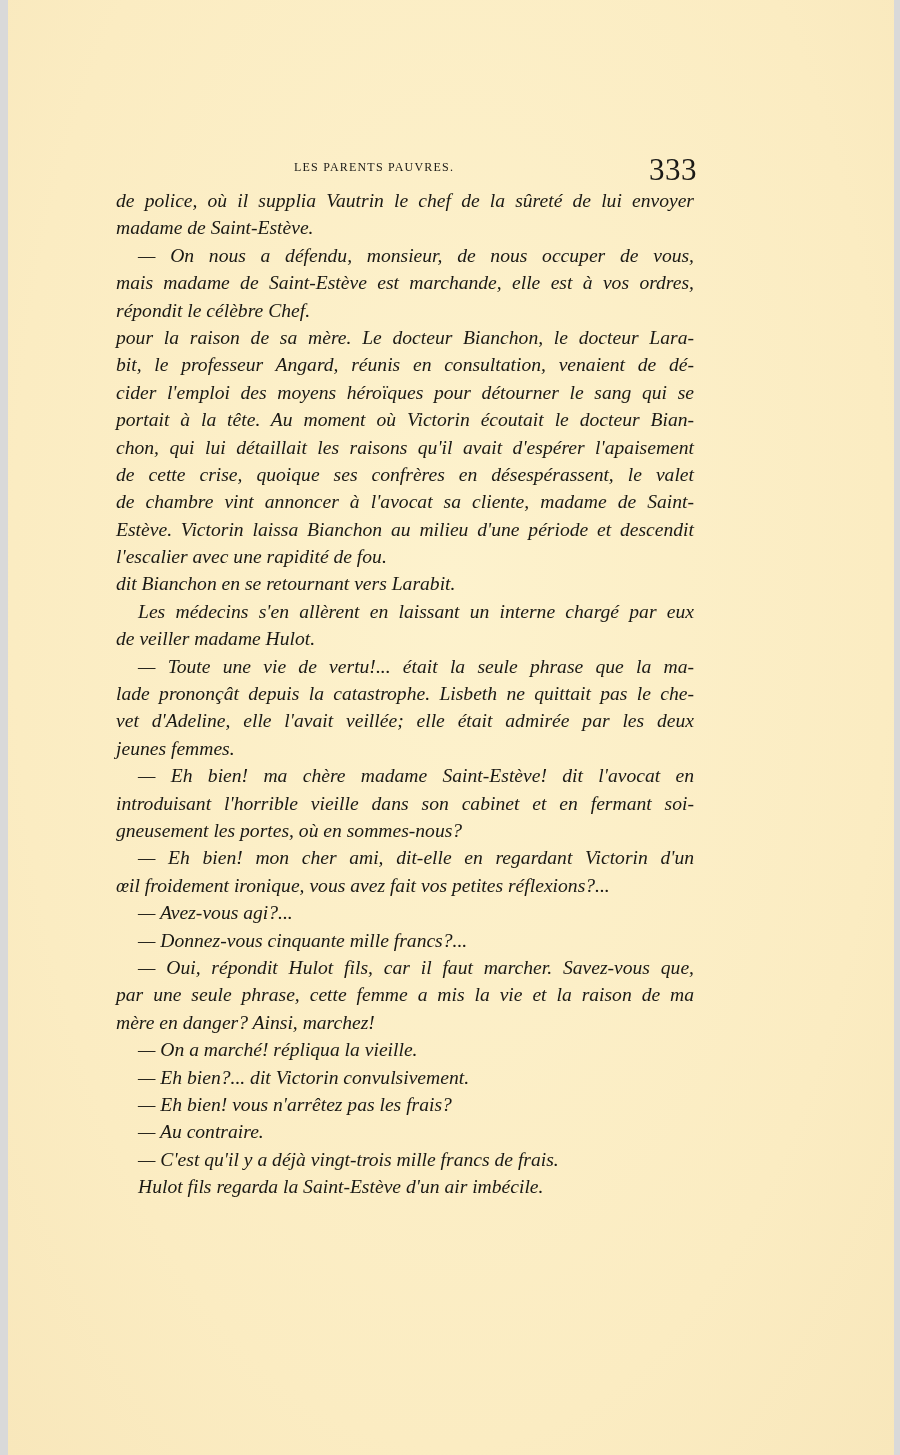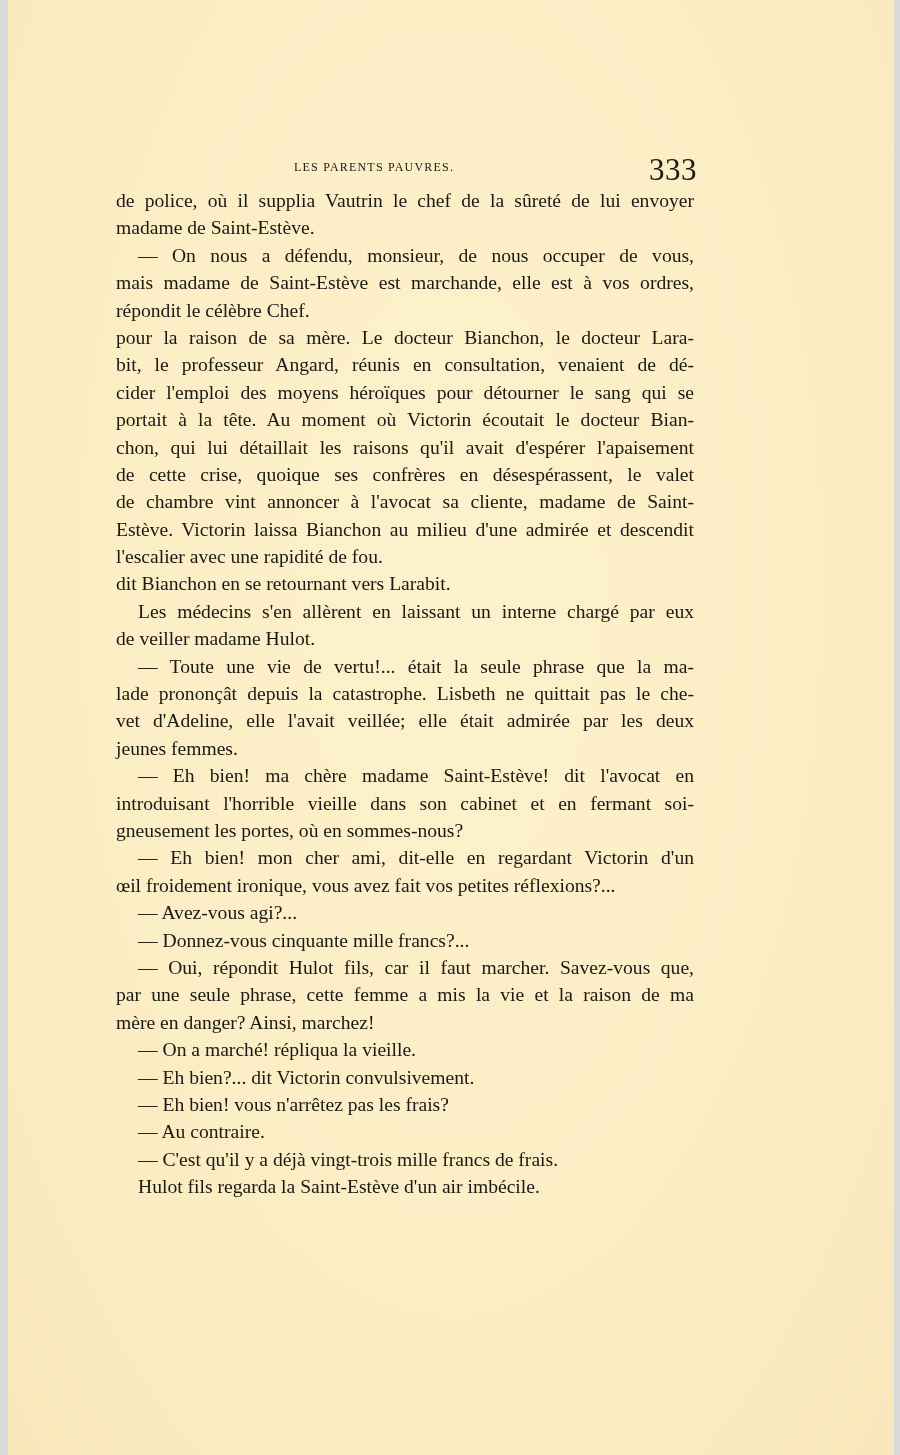--- a/index.html
+++ b/index.html
@@ -22,21 +22,21 @@
     font-size: 12px; letter-spacing: 1.2px; font-variant: small-caps;
     text-transform: uppercase;
   }
   .page-number {
     position: absolute; right: -1px; top: 0px;
     font-size: 31px; letter-spacing: 0.5px;
   }
   .text {
     position: absolute; top: 187px; left: 108px; width: 578px;
     font-family: "Liberation Serif", serif; font-size: 19.6px;
-    line-height: 27.4px; color: #1a1914;
+    line-height: 27.4px; color: #1a1914; font-style: italic;
   }
   .line {
     display: block; white-space: nowrap; height: 27.4px;
     text-align: justify; text-align-last: justify;
   }
   .line.last { text-align-last: left; }
   .line.indent { padding-left: 22px; }
 </style>
 </head>
 <body>
@@ -52,21 +52,21 @@
       <span class="line indent">— On nous a défendu, monsieur, de nous occuper de vous,</span>
       <span class="line">mais madame de Saint-Estève est marchande, elle est à vos ordres,</span>
       <span class="line last">répondit le célèbre Chef.</span>
       <span class="line">pour la raison de sa mère. Le docteur Bianchon, le docteur Lara-</span>
       <span class="line">bit, le professeur Angard, réunis en consultation, venaient de dé-</span>
       <span class="line">cider l'emploi des moyens héroïques pour détourner le sang qui se</span>
       <span class="line">portait à la tête. Au moment où Victorin écoutait le docteur Bian-</span>
       <span class="line">chon, qui lui détaillait les raisons qu'il avait d'espérer l'apaisement</span>
       <span class="line">de cette crise, quoique ses confrères en désespérassent, le valet</span>
       <span class="line">de chambre vint annoncer à l'avocat sa cliente, madame de Saint-</span>
-      <span class="line">Estève. Victorin laissa Bianchon au milieu d'une admirée et descendit</span>
+      <span class="line">Estève. Victorin laissa Bianchon au milieu d'une période et descendit</span>
       <span class="line last">l'escalier avec une rapidité de fou.</span>
       <span class="line last">dit Bianchon en se retournant vers Larabit.</span>
       <span class="line indent">Les médecins s'en allèrent en laissant un interne chargé par eux</span>
       <span class="line last">de veiller madame Hulot.</span>
       <span class="line indent">— Toute une vie de vertu!... était la seule phrase que la ma-</span>
       <span class="line">lade prononçât depuis la catastrophe. Lisbeth ne quittait pas le che-</span>
       <span class="line">vet d'Adeline, elle l'avait veillée; elle était admirée par les deux</span>
       <span class="line last">jeunes femmes.</span>
       <span class="line indent">— Eh bien! ma chère madame Saint-Estève! dit l'avocat en</span>
       <span class="line">introduisant l'horrible vieille dans son cabinet et en fermant soi-</span>

